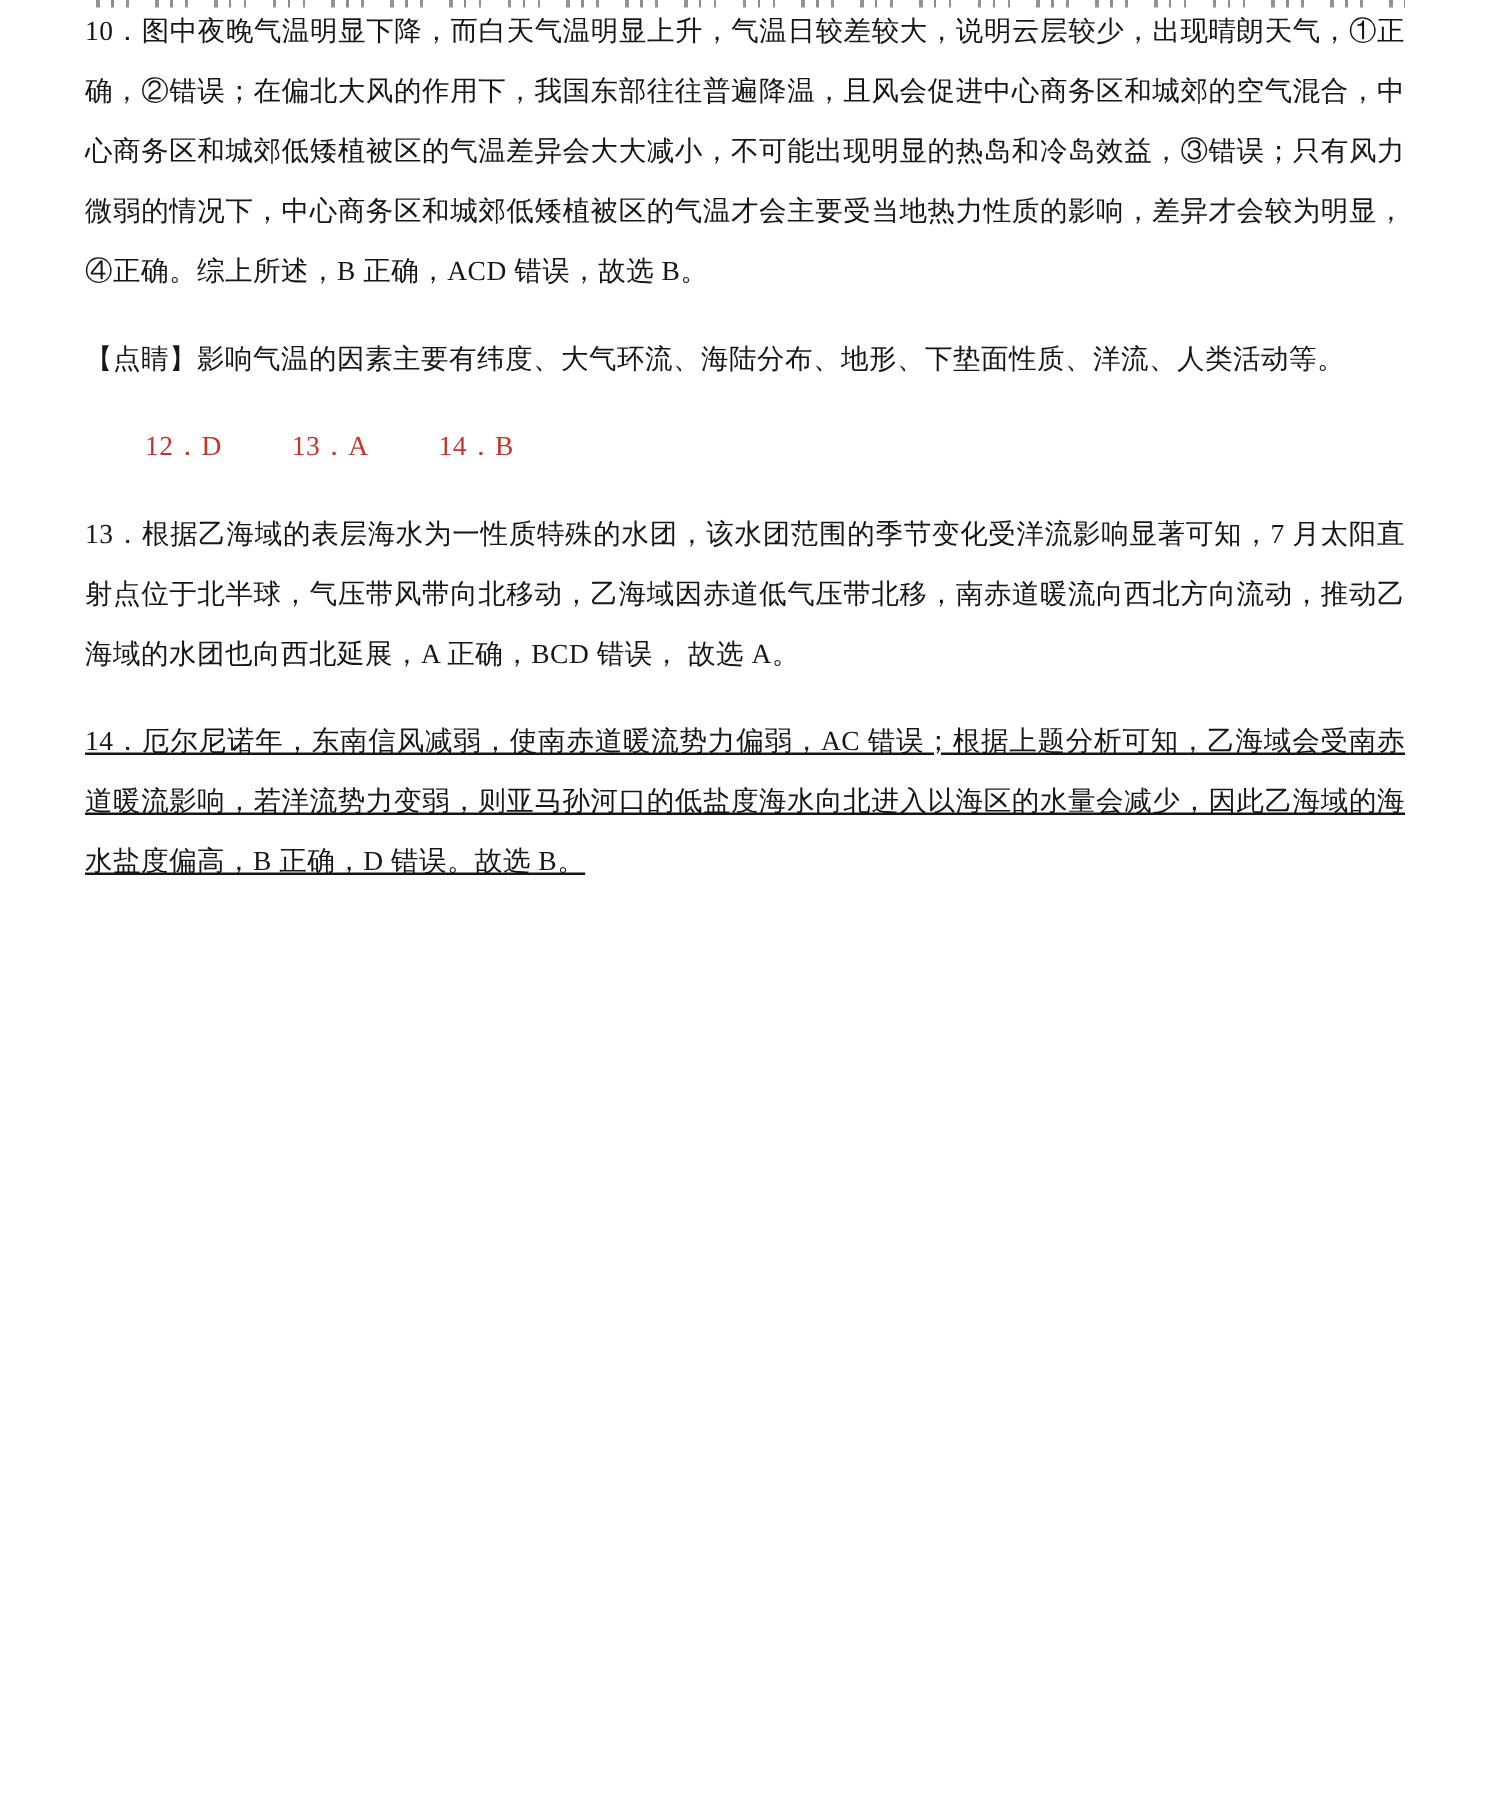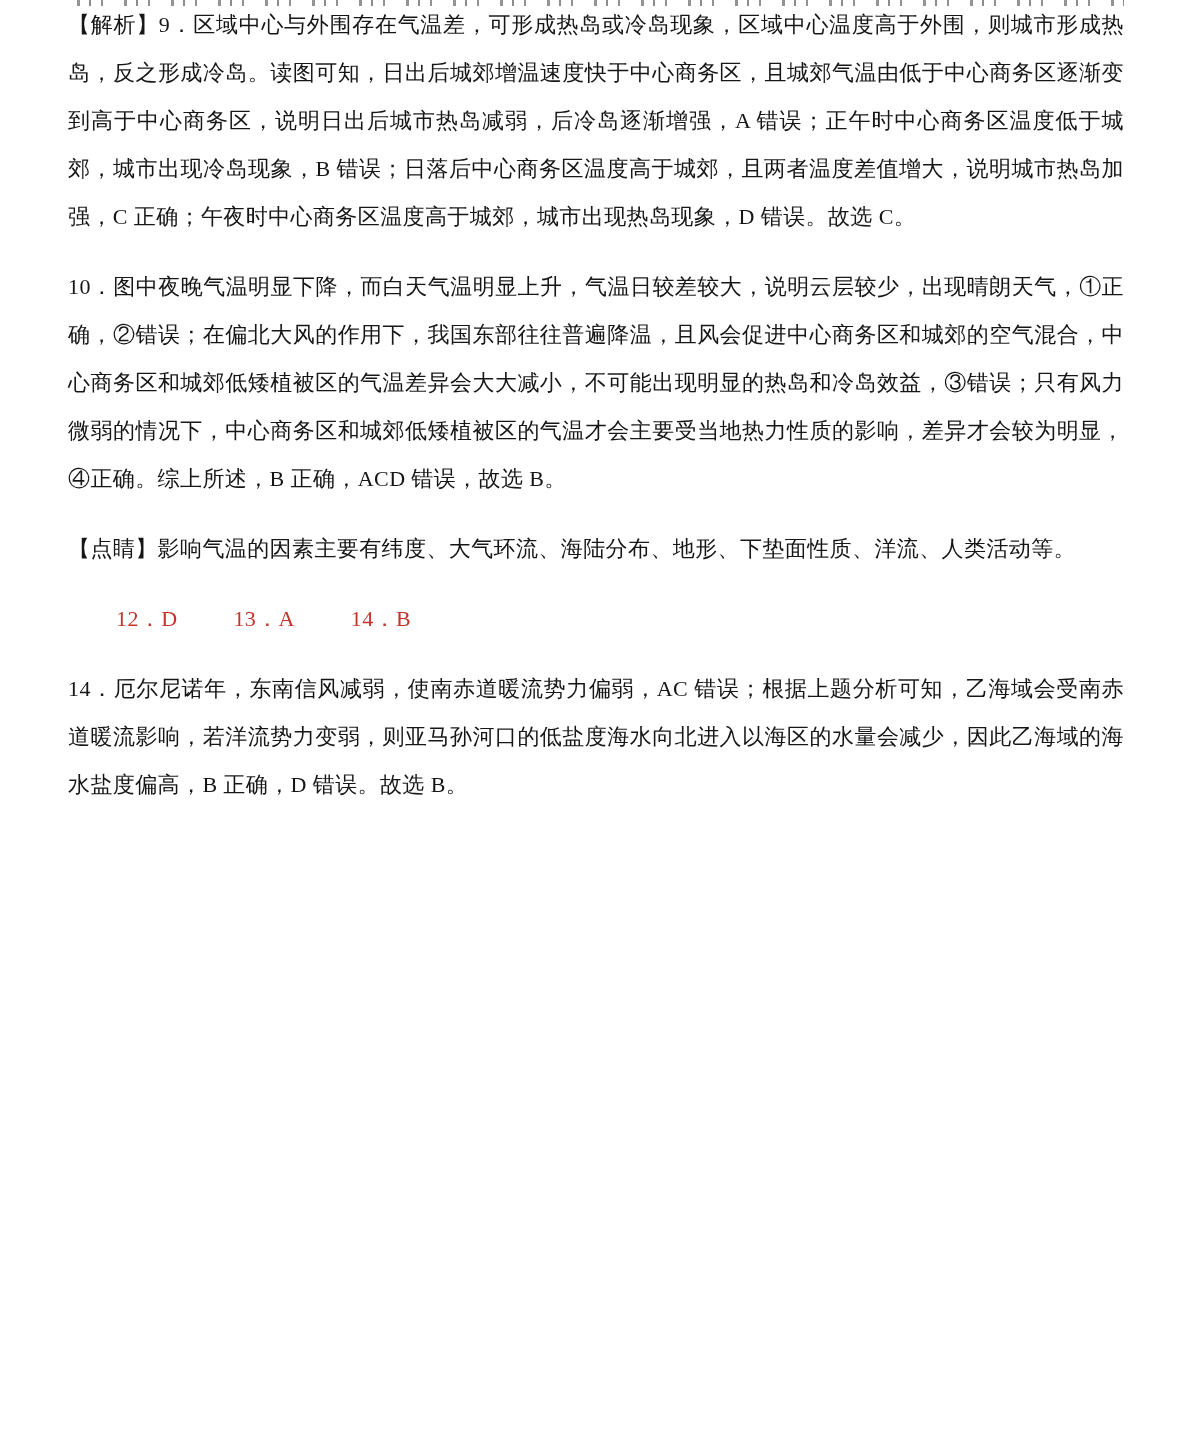--- a/index.html
+++ b/index.html
@@ -36,45 +36,45 @@
   }
   .para {
     font-size: 22px;
     line-height: 48px;
     letter-spacing: 0.4px;
     margin: 0 0 22px 0;
     text-align: justify;
     text-justify: inter-ideograph;
     word-break: normal;
   }
-  .para:last-child { margin-bottom: 0; }
+  .para:last-child { margin-bottom: 0; text-decoration: underline; }
   .answers {
     text-align: left;
     font-weight: 400;
   }
   .answers span { display: inline-block; }
   .answers span + span { margin-left: 50px; }
 </style>
 </head>
 <body style="color: rgb(22, 22, 22); background: rgb(255, 255, 255);">
 
 <div class="page">
 
   <div class="top-crop-fragment"></div>
 
-  <p class="para">【解析】9．区域中心与外围存在气温差，可形成热岛或冷岛现象，区域中心温度高于外围，则城市形成热岛，反之形成冷岛。读图可知，日出后城郊增温速度快于中心商务区，且城郊气温由低于中心商务区逐渐变到高于中心商务区，说明日出后城市热岛减弱，后冷岛逐渐增强，A 错误；正午时中心商务区温度低于城郊，城市出现冷岛现象，B 错误；日落后中心商务区温度高于城郊，且两者温度差值增大，说明城市热岛加强，C 正确；午夜时中心商务区温度高于城郊，城市出现热岛现象，D 错误。故选 C。</p>
 
   <p class="para">10．图中夜晚气温明显下降，而白天气温明显上升，气温日较差较大，说明云层较少，出现晴朗天气，①正确，②错误；在偏北大风的作用下，我国东部往往普遍降温，且风会促进中心商务区和城郊的空气混合，中心商务区和城郊低矮植被区的气温差异会大大减小，不可能出现明显的热岛和冷岛效益，③错误；只有风力微弱的情况下，中心商务区和城郊低矮植被区的气温才会主要受当地热力性质的影响，差异才会较为明显，④正确。综上所述，B 正确，ACD 错误，故选 B。</p>
 
 
   <p class="para">【点睛】影响气温的因素主要有纬度、大气环流、海陆分布、地形、下垫面性质、洋流、人类活动等。</p>
 
   <p class="para answers" style="color: rgb(196, 52, 41); margin-left: 48px;">
     <span>12．D</span>
     <span>13．A</span>
     <span>14．B</span>
   </p>
 
 
+  <p class="para">13．根据乙海域的表层海水为一性质特殊的水团，该水团范围的季节变化受洋流影响显著可知，7 月太阳直射点位于北半球，气压带风带向北移动，乙海域因赤道低气压带北移，南赤道暖流向西北方向流动，推动乙海域的水团也向西北延展，A 正确，BCD 错误， 故选 A。</p>
 
   <p class="para">14．厄尔尼诺年，东南信风减弱，使南赤道暖流势力偏弱，AC 错误；根据上题分析可知，乙海域会受南赤道暖流影响，若洋流势力变弱，则亚马孙河口的低盐度海水向北进入以海区的水量会减少，因此乙海域的海水盐度偏高，B 正确，D 错误。故选 B。</p>
 
 </div>
 
 </body></html>

